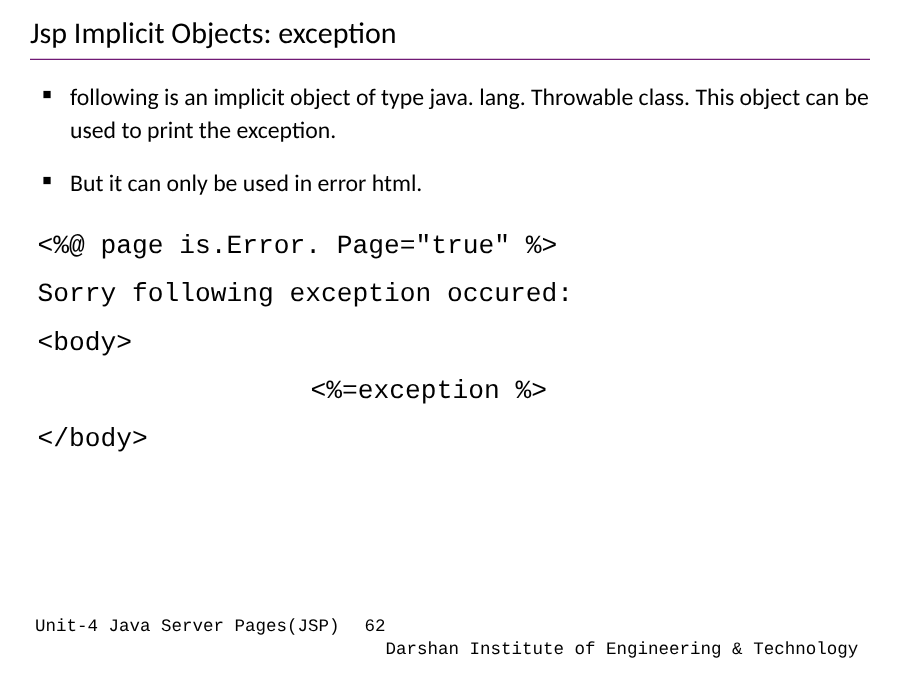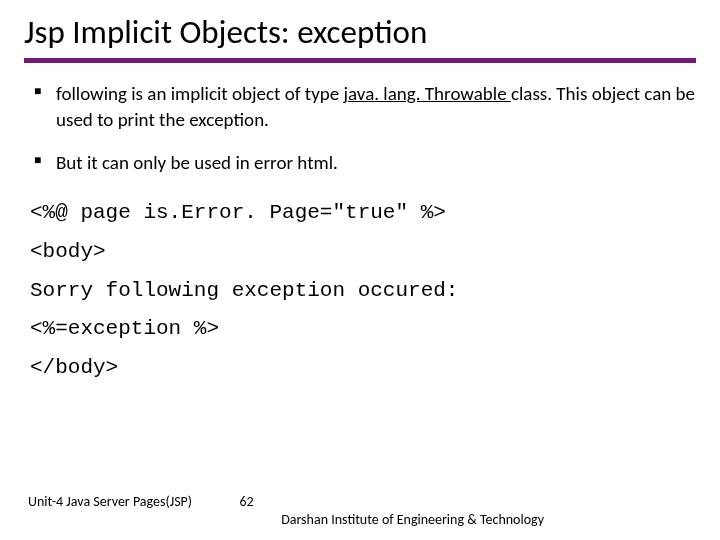--- a/index.html
+++ b/index.html
@@ -9,25 +9,25 @@
     background: #fff;
     font-family: Calibri, "Segoe UI", Arial, sans-serif;
     color: #000;
     position: relative;
     overflow: hidden;
   }
   .slide {
     padding: 12px 24px 0 24px;
   }
   .title {
-    font-size: 33px;
+    font-size: 24px;
     font-weight: 400;
     color: #000;
     padding-bottom: 6px;
-    border-bottom: 5px solid #701a75;
+    border-bottom: 1px solid #701a75;
     margin-bottom: 18px;
   }
   .bullets {
     list-style: none;
     margin: 0 0 14px 10px;
   }
   .bullets li {
     position: relative;
     padding-left: 22px;
     font-size: 19px;
@@ -36,39 +36,40 @@
     color: #000;
   }
   .bullets li::before {
     content: "■";
     position: absolute;
     left: 0;
     top: 2px;
     font-size: 12px;
     color: #000;
   }
-  .under { text-decoration: underline; }
+  .under { }
   .code {
     font-family: "Courier New", monospace;
     font-size: 21px;
     line-height: 1.85;
     margin-left: 6px;
   }
   .code .line { white-space: pre; }
-  .code .right { text-align: left; padding-right: 40px; }
+  .code .right { text-align: center; padding-right: 40px; }
   .footer {
     position: absolute;
     bottom: 12px;
     left: 0;
     width: 572px;
     padding: 0 28px;
     font-size: 14px;
     color: #000;
     display: flex;
     align-items: center;
+    font-family: Liberation Mono, monospace;
   }
   .footer .unit { flex: 0 0 auto; }
   .footer .page { flex: 1; text-align: center; padding-left: 20px; }
   .footer .inst { flex: 0 0 auto; margin-top: 36px; }
 </style>
 </head>
 <body>
 
 <div class="slide">
   <h1 class="title">Jsp Implicit Objects: exception</h1>
@@ -77,22 +78,22 @@
     <li>
       <span>following is an implicit object of type </span><span class="under">java. lang. Throwable </span><span>class. This object can be used to print the exception.</span>
     </li>
     <li>
       <span>But it can only be used in error html.</span>
     </li>
   </ul>
 
   <div class="code">
     <div class="line">&lt;%@ page is.Error. Page="true" %&gt;</div>
+    <div class="line">Sorry following exception occured:</div>
     <div class="line">&lt;body&gt;</div>
-    <div class="line">Sorry following exception occured:</div>
     <div class="line right">&lt;%=exception %&gt;</div>
     <div class="line">&lt;/body&gt;</div>
   </div>
 </div>
 
 <div class="footer">
   <span class="unit">Unit-4 Java Server Pages(JSP)</span>
   <span class="page">62</span>
   <span class="inst">Darshan Institute of Engineering &amp; Technology</span>
 </div>

